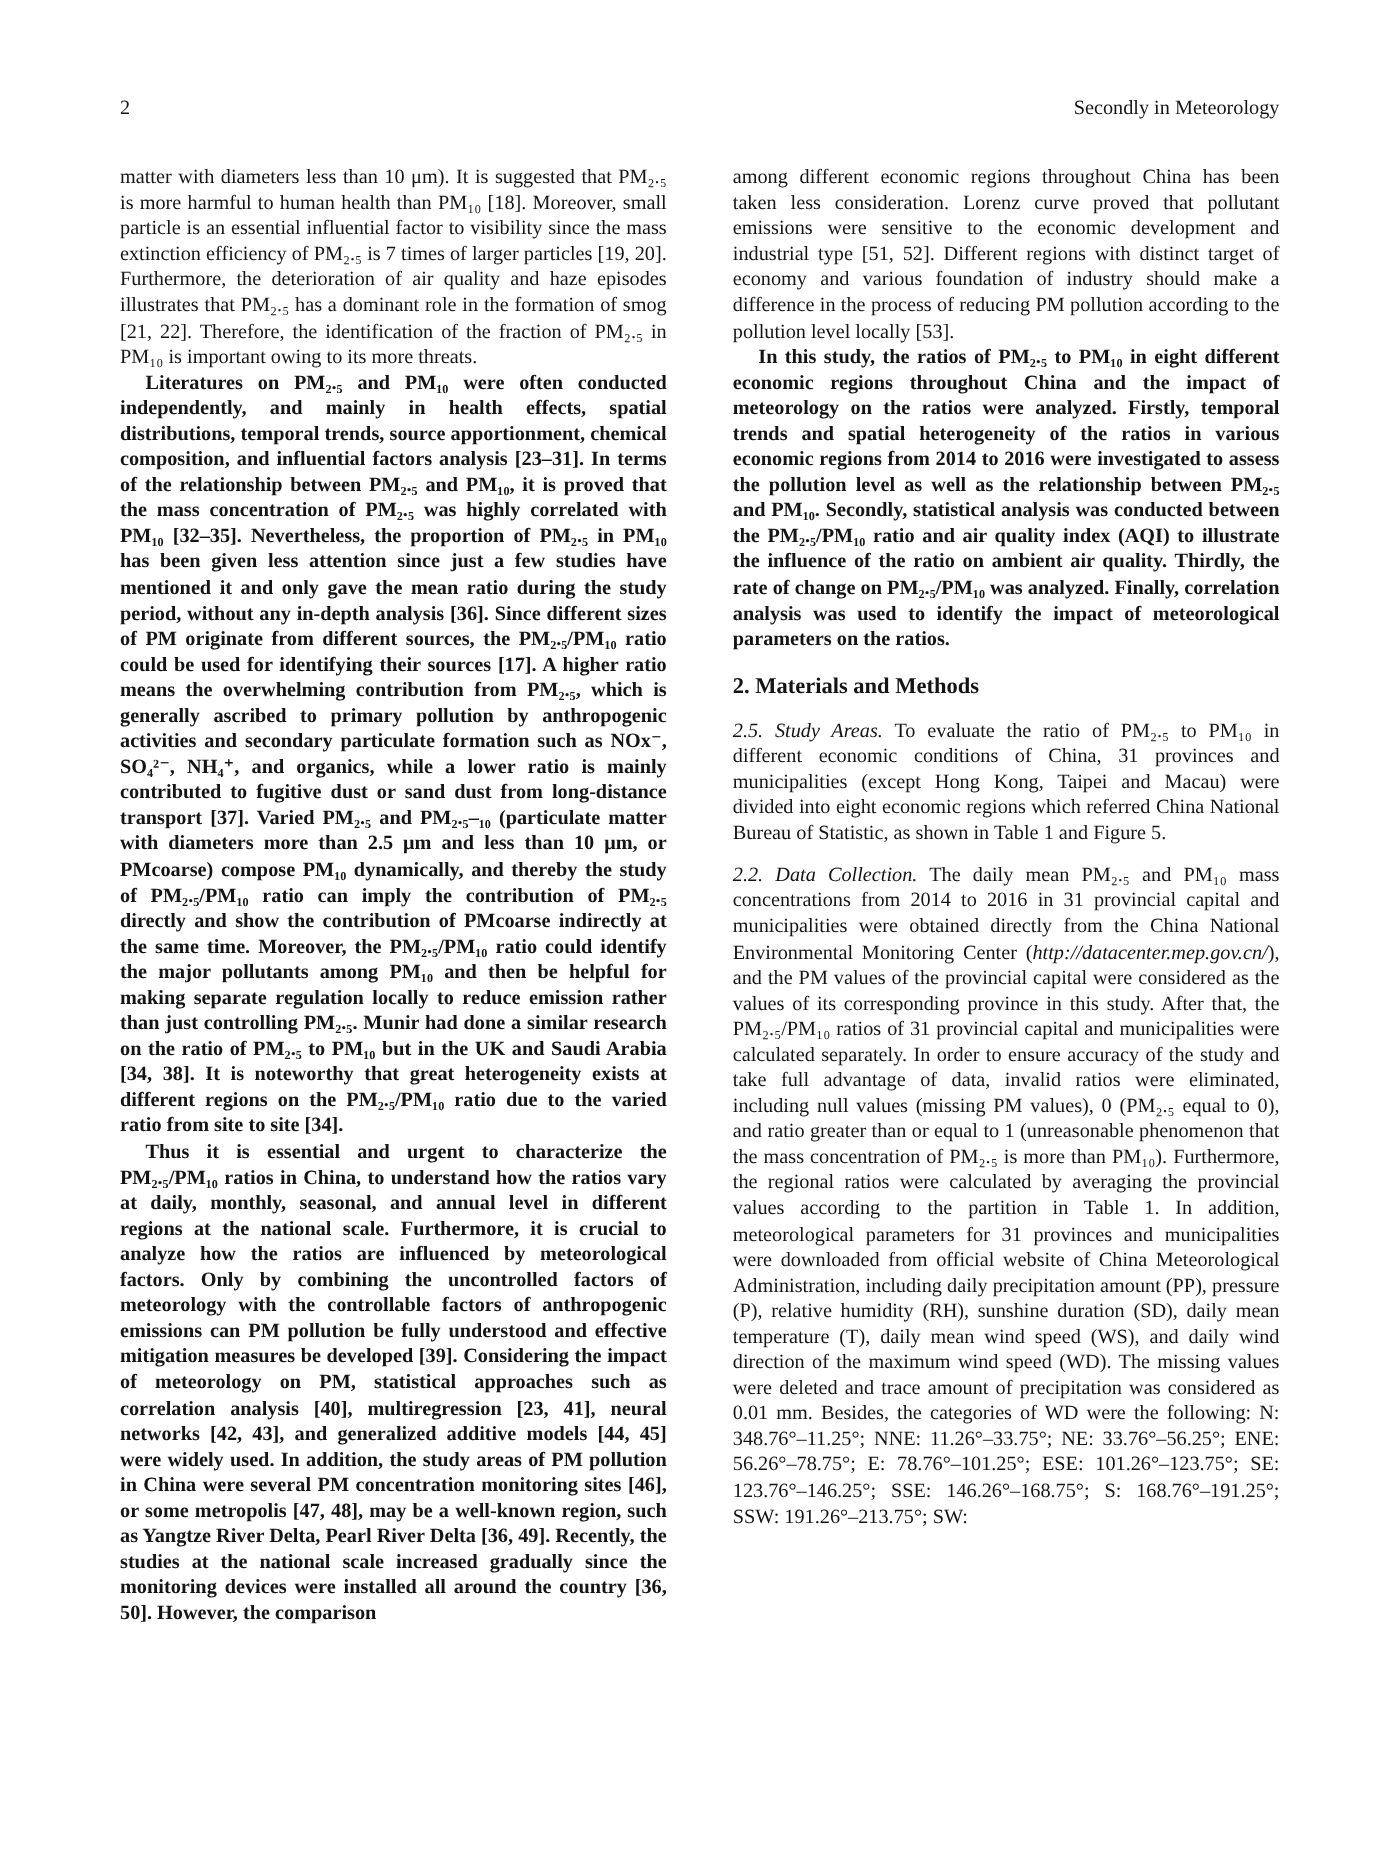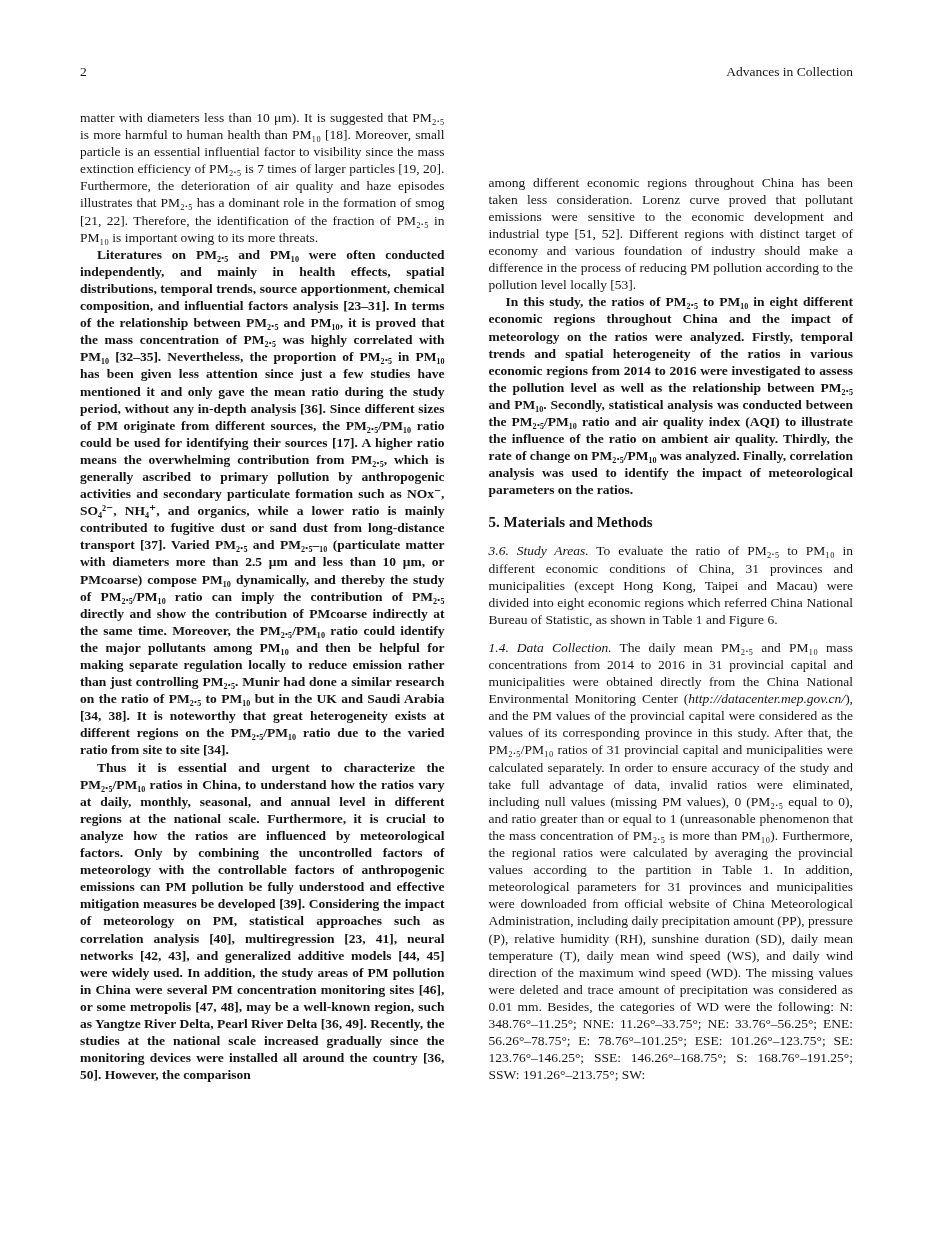--- a/index.html
+++ b/index.html
@@ -24,21 +24,20 @@
   .header {
     display: flex;
     justify-content: space-between;
     align-items: baseline;
     font-size: 13.5px;
     margin-bottom: 29px;
   }
   .columns {
     display: flex;
     gap: 44px;
-    align-items: flex-end;
   }
   .col {
     width: 370px;
     font-size: 13.5px;
     line-height: 17.1px;
     text-align: justify;
     hyphens: auto;
     -webkit-hyphens: auto;
   }
   .col p {
@@ -69,43 +68,43 @@
     font-style: italic;
   }
 </style>
 </head>
 <body>
 
 <div class="page">
 
   <div class="header">
     <span>2</span>
-    <span>Advances in Collection</span>
+    <span>Secondly in Meteorology</span>
   </div>
 
   <div class="columns">
 
     <div class="col">
       <p>matter with diameters less than 10 μm). It is suggested that PM₂.₅ is more harmful to human health than PM₁₀ [18]. Moreover, small particle is an essential influential factor to visibility since the mass extinction efficiency of PM₂.₅ is 7 times of larger particles [19, 20]. Furthermore, the deterioration of air quality and haze episodes illustrates that PM₂.₅ has a dominant role in the formation of smog [21, 22]. Therefore, the identification of the fraction of PM₂.₅ in PM₁₀ is important owing to its more threats.</p>
       <p class="indent">Literatures on PM₂.₅ and PM₁₀ were often conducted independently, and mainly in health effects, spatial distributions, temporal trends, source apportionment, chemical composition, and influential factors analysis [23–31]. In terms of the relationship between PM₂.₅ and PM₁₀, it is proved that the mass concentration of PM₂.₅ was highly correlated with PM₁₀ [32–35]. Nevertheless, the proportion of PM₂.₅ in PM₁₀ has been given less attention since just a few studies have mentioned it and only gave the mean ratio during the study period, without any in-depth analysis [36]. Since different sizes of PM originate from different sources, the PM₂.₅/PM₁₀ ratio could be used for identifying their sources [17]. A higher ratio means the overwhelming contribution from PM₂.₅, which is generally ascribed to primary pollution by anthropogenic activities and secondary particulate formation such as NOx⁻, SO₄²⁻, NH₄⁺, and organics, while a lower ratio is mainly contributed to fugitive dust or sand dust from long-distance transport [37]. Varied PM₂.₅ and PM₂.₅–₁₀ (particulate matter with diameters more than 2.5 μm and less than 10 μm, or PMcoarse) compose PM₁₀ dynamically, and thereby the study of PM₂.₅/PM₁₀ ratio can imply the contribution of PM₂.₅ directly and show the contribution of PMcoarse indirectly at the same time. Moreover, the PM₂.₅/PM₁₀ ratio could identify the major pollutants among PM₁₀ and then be helpful for making separate regulation locally to reduce emission rather than just controlling PM₂.₅. Munir had done a similar research on the ratio of PM₂.₅ to PM₁₀ but in the UK and Saudi Arabia [34, 38]. It is noteworthy that great heterogeneity exists at different regions on the PM₂.₅/PM₁₀ ratio due to the varied ratio from site to site [34].</p>
       <p class="indent">Thus it is essential and urgent to characterize the PM₂.₅/PM₁₀ ratios in China, to understand how the ratios vary at daily, monthly, seasonal, and annual level in different regions at the national scale. Furthermore, it is crucial to analyze how the ratios are influenced by meteorological factors. Only by combining the uncontrolled factors of meteorology with the controllable factors of anthropogenic emissions can PM pollution be fully understood and effective mitigation measures be developed [39]. Considering the impact of meteorology on PM, statistical approaches such as correlation analysis [40], multiregression [23, 41], neural networks [42, 43], and generalized additive models [44, 45] were widely used. In addition, the study areas of PM pollution in China were several PM concentration monitoring sites [46], or some metropolis [47, 48], may be a well-known region, such as Yangtze River Delta, Pearl River Delta [36, 49]. Recently, the studies at the national scale increased gradually since the monitoring devices were installed all around the country [36, 50]. However, the comparison</p>
     </div>
 
     <div class="col">
       <p>among different economic regions throughout China has been taken less consideration. Lorenz curve proved that pollutant emissions were sensitive to the economic development and industrial type [51, 52]. Different regions with distinct target of economy and various foundation of industry should make a difference in the process of reducing PM pollution according to the pollution level locally [53].</p>
       <p class="indent">In this study, the ratios of PM₂.₅ to PM₁₀ in eight different economic regions throughout China and the impact of meteorology on the ratios were analyzed. Firstly, temporal trends and spatial heterogeneity of the ratios in various economic regions from 2014 to 2016 were investigated to assess the pollution level as well as the relationship between PM₂.₅ and PM₁₀. Secondly, statistical analysis was conducted between the PM₂.₅/PM₁₀ ratio and air quality index (AQI) to illustrate the influence of the ratio on ambient air quality. Thirdly, the rate of change on PM₂.₅/PM₁₀ was analyzed. Finally, correlation analysis was used to identify the impact of meteorological parameters on the ratios.</p>
 
-      <h2 class="section-heading">5. Materials and Methods</h2>
+      <h2 class="section-heading">2. Materials and Methods</h2>
 
       <p class="subsection">
-        <em>3.6. Study Areas.</em>
-        <span>To evaluate the ratio of PM₂.₅ to PM₁₀ in different economic conditions of China, 31 provinces and municipalities (except Hong Kong, Taipei and Macau) were divided into eight economic regions which referred China National Bureau of Statistic, as shown in Table 1 and Figure 6.</span>
+        <em>2.5. Study Areas.</em>
+        <span>To evaluate the ratio of PM₂.₅ to PM₁₀ in different economic conditions of China, 31 provinces and municipalities (except Hong Kong, Taipei and Macau) were divided into eight economic regions which referred China National Bureau of Statistic, as shown in Table 1 and Figure 5.</span>
       </p>
 
       <p class="subsection gap">
-        <em>1.4. Data Collection.</em>
+        <em>2.2. Data Collection.</em>
         <span>The daily mean PM₂.₅ and PM₁₀ mass concentrations from 2014 to 2016 in 31 provincial capital and municipalities were obtained directly from the China National Environmental Monitoring Center (</span><a class="plain-link">http://datacenter.mep.gov.cn/</a><span>), and the PM values of the provincial capital were considered as the values of its corresponding province in this study. After that, the PM₂.₅/PM₁₀ ratios of 31 provincial capital and municipalities were calculated separately. In order to ensure accuracy of the study and take full advantage of data, invalid ratios were eliminated, including null values (missing PM values), 0 (PM₂.₅ equal to 0), and ratio greater than or equal to 1 (unreasonable phenomenon that the mass concentration of PM₂.₅ is more than PM₁₀). Furthermore, the regional ratios were calculated by averaging the provincial values according to the partition in Table 1. In addition, meteorological parameters for 31 provinces and municipalities were downloaded from official website of China Meteorological Administration, including daily precipitation amount (PP), pressure (P), relative humidity (RH), sunshine duration (SD), daily mean temperature (T), daily mean wind speed (WS), and daily wind direction of the maximum wind speed (WD). The missing values were deleted and trace amount of precipitation was considered as 0.01 mm. Besides, the categories of WD were the following: N: 348.76°–11.25°; NNE: 11.26°–33.75°; NE: 33.76°–56.25°; ENE: 56.26°–78.75°; E: 78.76°–101.25°; ESE: 101.26°–123.75°; SE: 123.76°–146.25°; SSE: 146.26°–168.75°; S: 168.76°–191.25°; SSW: 191.26°–213.75°; SW:</span>
       </p>
     </div>
 
   </div>
 
 </div>
 
 </body></html>

